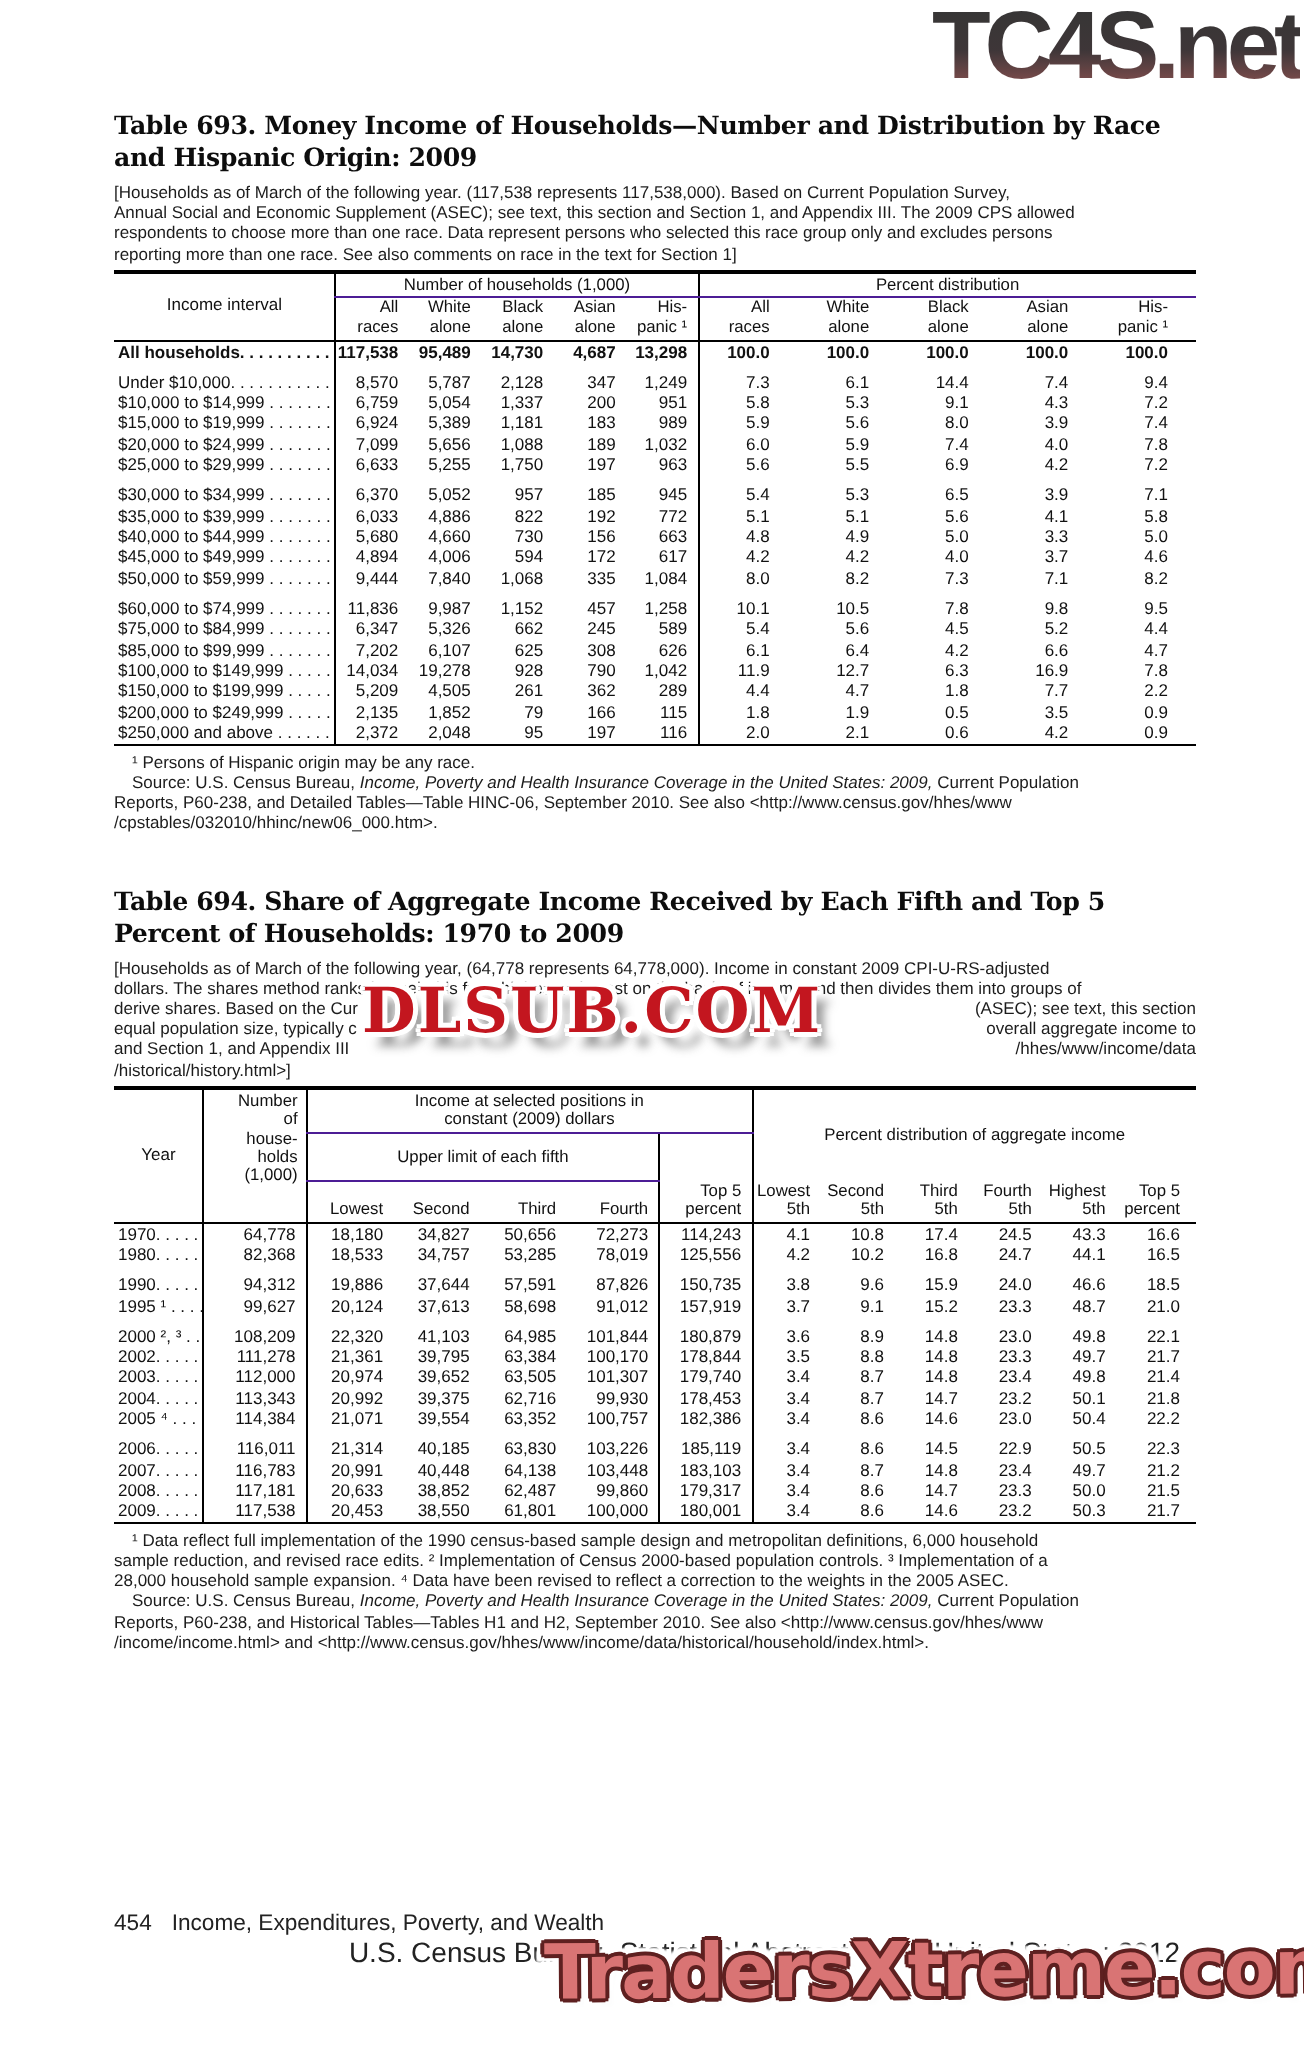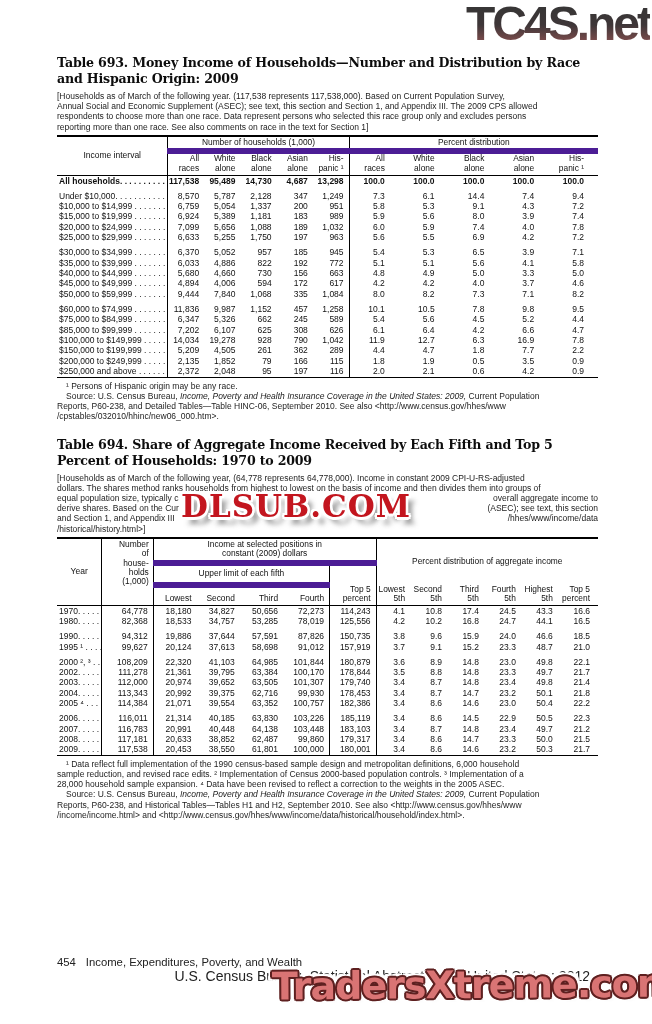--- a/index.html
+++ b/index.html
@@ -9,38 +9,38 @@
     -webkit-font-smoothing:antialiased;
   }
   .content{position:absolute;left:57px;top:0;width:541px;}
 
   
   .tbl-title{
     font-family:"DejaVu Serif", serif;font-weight:bold;font-size:12.6px;line-height:16px;
     color:#0d0d0d;letter-spacing:-0.2px;
   }
   .t693-title{margin-top:55px;}
-  .t694-title{margin-top:15px;}
+  .t694-title{margin-top:26px;}
 
   
   .note{font-size:8.5px;line-height:10.2px;color:#1c1c1c;margin-top:4px;}
   .note div{white-space:nowrap;overflow:hidden;}
   .noteflex{display:flex;justify-content:space-between;}
 
   
   table{border-collapse:collapse;width:100%;margin-top:3px;table-layout:fixed;
         border-top:2.2px solid #000;border-bottom:1.4px solid #000;}
   th,td{padding:0;margin:0;}
   th{font-weight:normal;font-size:8.4px;line-height:9.6px;white-space:pre-line;}
   td{font-size:8.5px;height:10.4px;line-height:10.4px;text-align:right;
      white-space:nowrap;overflow:hidden;padding-right:5px;}
   td.lbl{text-align:left;padding:0 0 0 2px;}
   .stub{text-align:center;vertical-align:middle;font-size:8.5px;}
   .group{text-align:center;vertical-align:middle;padding:1px 0;}
-  .ub{border-bottom:6px solid #4c1d95;margin-top:24px;}
+  .ub{border-bottom:1px solid #4c1d95;margin-top:24px;}
   .hb{border-bottom:1.2px solid #000;}
   th.sub{text-align:right;vertical-align:bottom;padding:0 5px 1px 0;}
   th.numhead{text-align:right;vertical-align:bottom;padding:1px 4px 18px 0;line-height:9.4px;}
   th.top5{text-align:right;vertical-align:bottom;padding:0 5px 1px 0;}
   .groupmid{text-align:center;vertical-align:middle;}
   .bl{border-left:1px solid #000;}
   .bl2{border-left:1.6px solid #000;}
   .t693 .pct{padding-right:14px;}
   .t694 .pct{padding-right:8px;}
   tr.total td{font-weight:bold;}
@@ -433,26 +433,26 @@
   </div>
 
   <div class="tbl-title t694-title">
     <div>Table 694. Share of Aggregate Income Received by Each Fifth and Top 5</div>
     <div>Percent of Households: 1970 to 2009</div>
   </div>
   <div class="note">
     <div>[Households as of March of the following year, (64,778 represents 64,778,000). Income in constant 2009 CPI-U-RS-adjusted</div>
     <div>dollars. The shares method ranks households from highest to lowest on the basis of income and then divides them into groups of</div>
     <div class="noteflex">
+        <span>derive shares. Based on the Cur</span>
+        <span>(ASEC); see text, this section</span>
+      </div>
+    <div class="noteflex">
         <span>equal population size, typically c</span>
         <span>overall aggregate income to</span>
-      </div>
-    <div class="noteflex">
-        <span>derive shares. Based on the Cur</span>
-        <span>(ASEC); see text, this section</span>
       </div>
     <div class="noteflex">
         <span>and Section 1, and Appendix III</span>
         <span>/hhes/www/income/data</span>
       </div>
     <div>/historical/history.html&gt;]</div>
   </div>
 
   <table class="t694">
     <colgroup>

